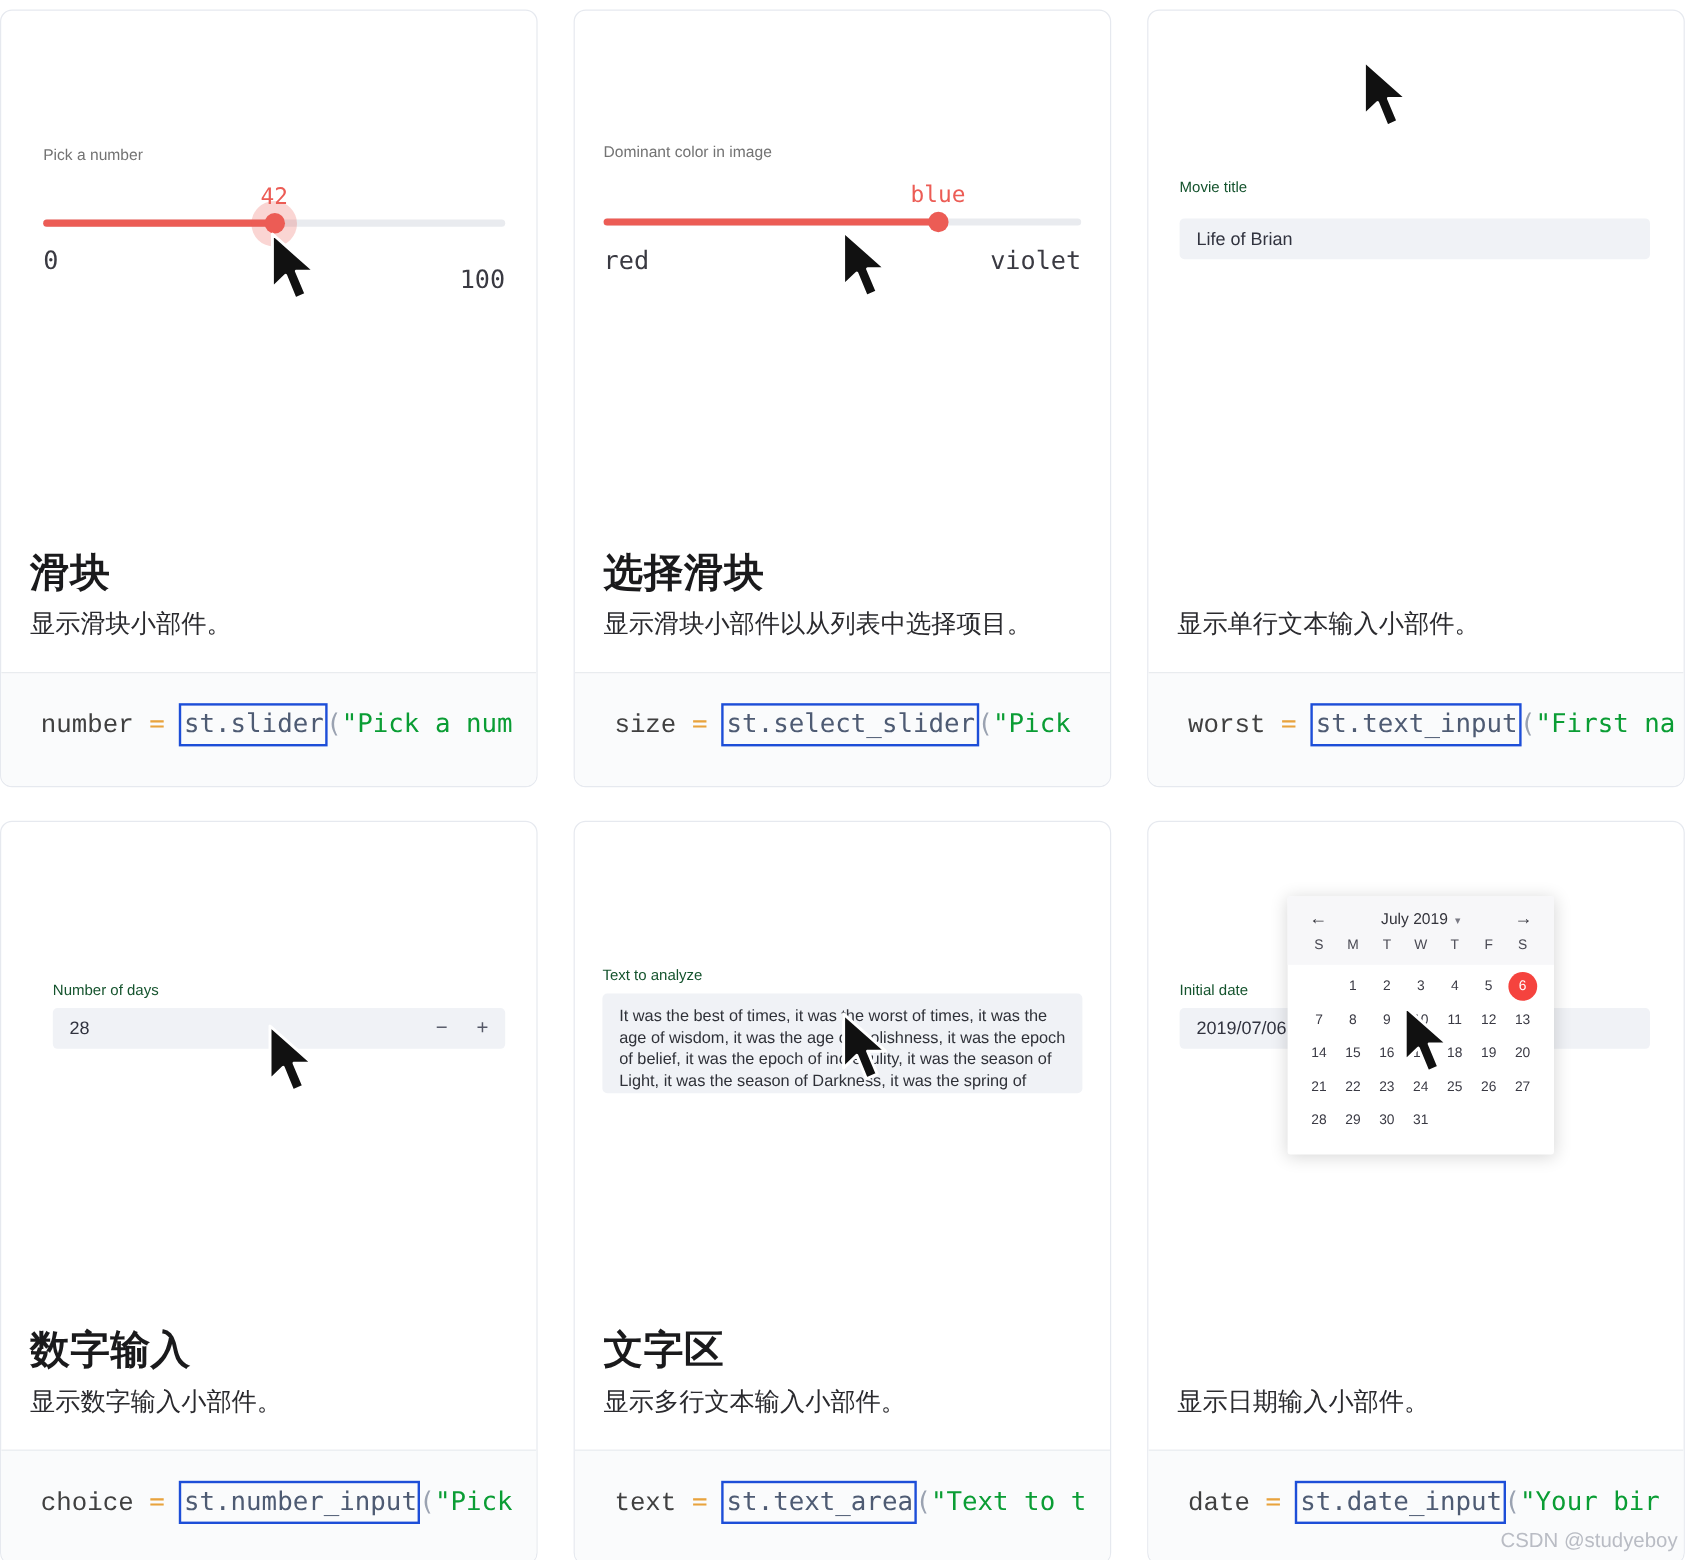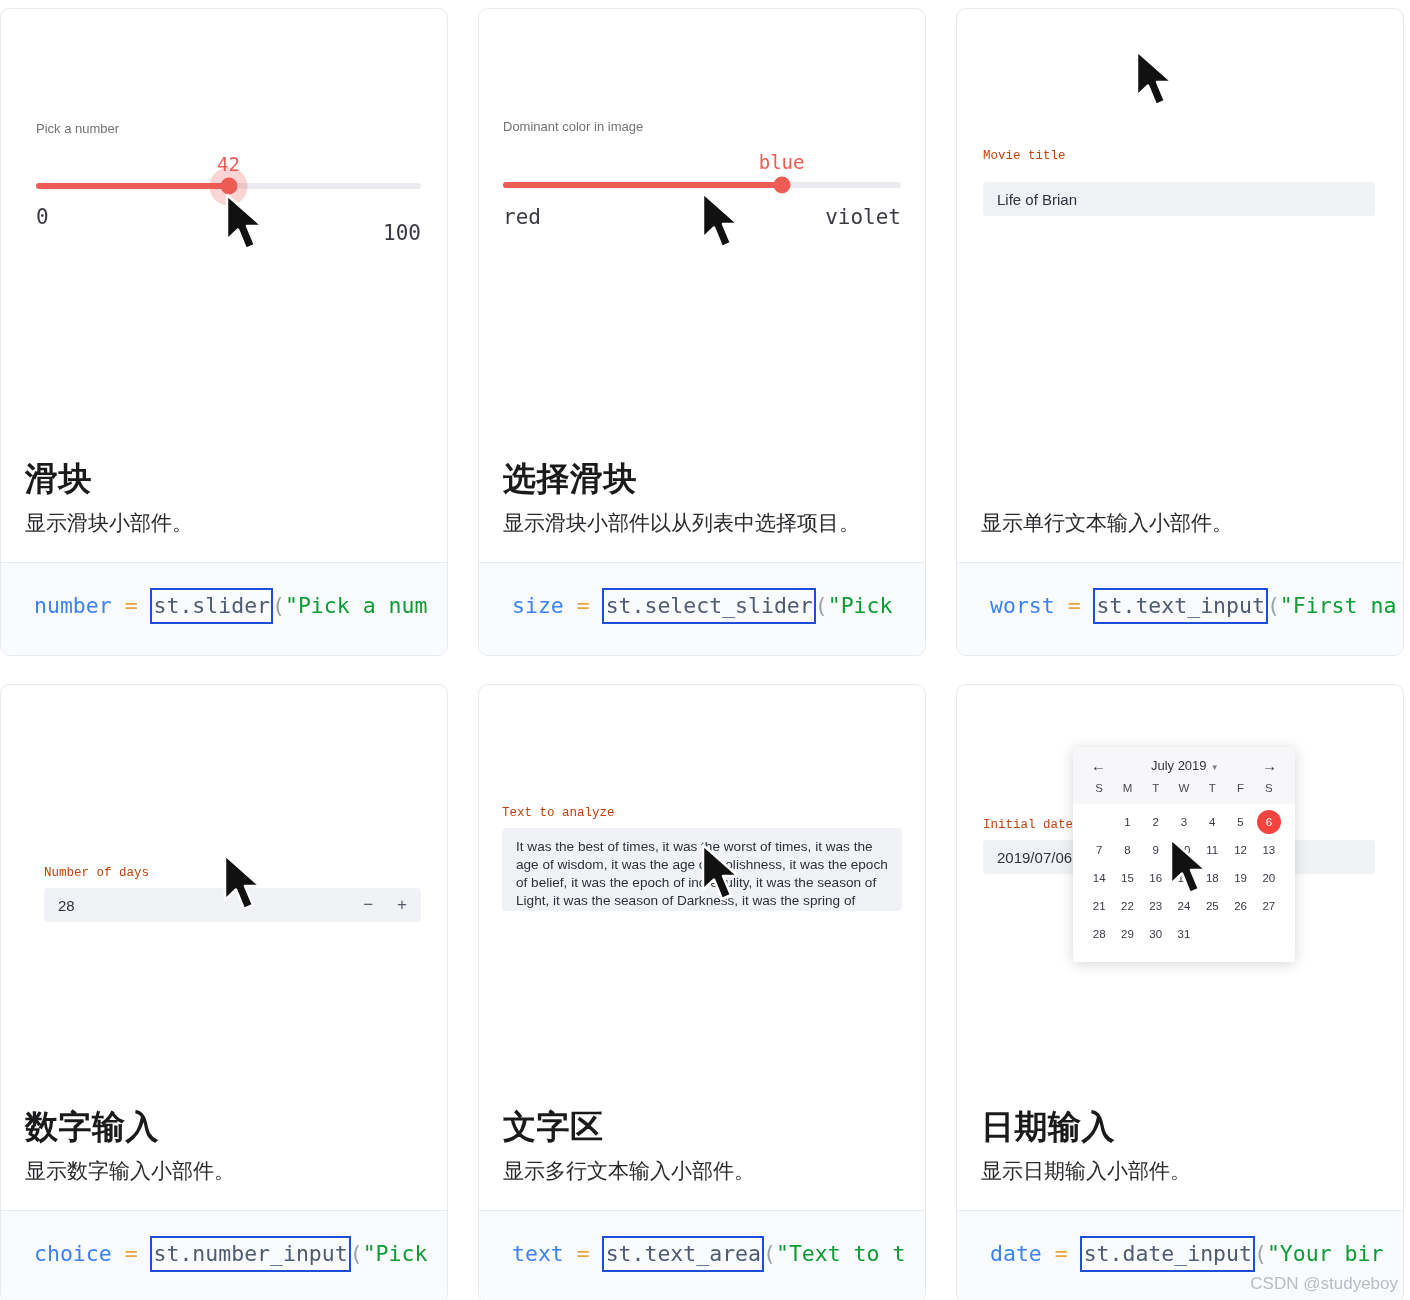--- a/index.html
+++ b/index.html
@@ -63,21 +63,21 @@
     flex: 0 0 auto;
   }
   .code {
     font-family: "DejaVu Sans Mono", "Liberation Mono", monospace;
     font-size: 21.5px;
     white-space: pre;
     color: #4e5b73;
     padding-left: 33px;
     line-height: 1.2;
   }
-  .tok-var { color: #3b82f6; }
+  .tok-var { color: #404040; font-family: Liberation Mono, monospace; }
   .tok-eq  { color: #e8a33d; }
   .tok-str { color: #0a9d34; }
   .tok-paren { color: #9aa2b1; }
   .hl {
     border: 2px solid #1d4ed8;
     padding: 3px 1px 4px 2px;
     margin: 0 -1px;
   }
   
   .w-slider { position: absolute; }
@@ -114,22 +114,22 @@
     font-family: "DejaVu Sans Mono", monospace;
     font-size: 19px; color: #ec5c55;
   }
   .endlab {
     position: absolute; top: 0;
     font-family: "DejaVu Sans Mono", monospace;
     font-size: 21px; color: #3a3a42;
   }
   
   .minilab {
-    font-size: 12.5px; color: #c2410c;
-    font-family: Liberation Mono, monospace;
+    font-size: 12.5px; color: #14532d;
+    font-family: Liberation Sans, sans-serif;
   }
   .inputbox {
     background: #f0f2f6;
     border-radius: 4px;
     font-size: 15px;
     color: #31333f;
     display: flex; align-items: center;
     padding: 0 14px;
   }
   .steppers {
@@ -273,21 +273,21 @@
     <div class="cbody">
       <p class="cdesc">显示单行文本输入小部件。</p>
     </div>
     <div class="codewrap">
       <div class="code"><span class="tok-var">worst</span> <span class="tok-eq">=</span> <span class="hl">st.text_input</span><span class="tok-paren">(</span><span class="tok-str">"First na</span></div>
     </div>
   </div>
 
   <div class="card">
     <div class="preview">
-      <div style="position:absolute; left:43px; top:133px; width:377px;margin-top:48px;">
+      <div style="position:absolute; left:43px; top:133px; width:377px;">
         <div class="minilab">Number of days</div>
         <div class="inputbox" style="height:34px; margin-top:8px;">
           <span>28</span>
           <span class="steppers">
             <span>−</span>
             <span>+</span>
           </span>
         </div>
       </div>
       <div class="cursor" style="left:222px; top:168px;">
@@ -399,21 +399,20 @@
         </div>
       </div>
 
       <div class="cursor" style="left:212px; top:152px;">
         <svg width="46" height="62" viewBox="0 0 46 62">
           <path d="M2 2 L2 47 L13 36.5 L21 56 L30 52 L22 33 L37 33 Z" fill="#111111" stroke="#ffffff" stroke-width="2.5" stroke-linejoin="round"></path>
         </svg>
       </div>
     </div>
     <div class="cbody">
-      <h2 class="ctitle">日期输入</h2>
       <p class="cdesc">显示日期输入小部件。</p>
     </div>
     <div class="codewrap">
       <div class="code"><span class="tok-var">date</span> <span class="tok-eq">=</span> <span class="hl">st.date_input</span><span class="tok-paren">(</span><span class="tok-str">"Your bir</span></div>
     </div>
   </div>
 
   <div class="watermark">CSDN @studyeboy</div>
 </div>
 

